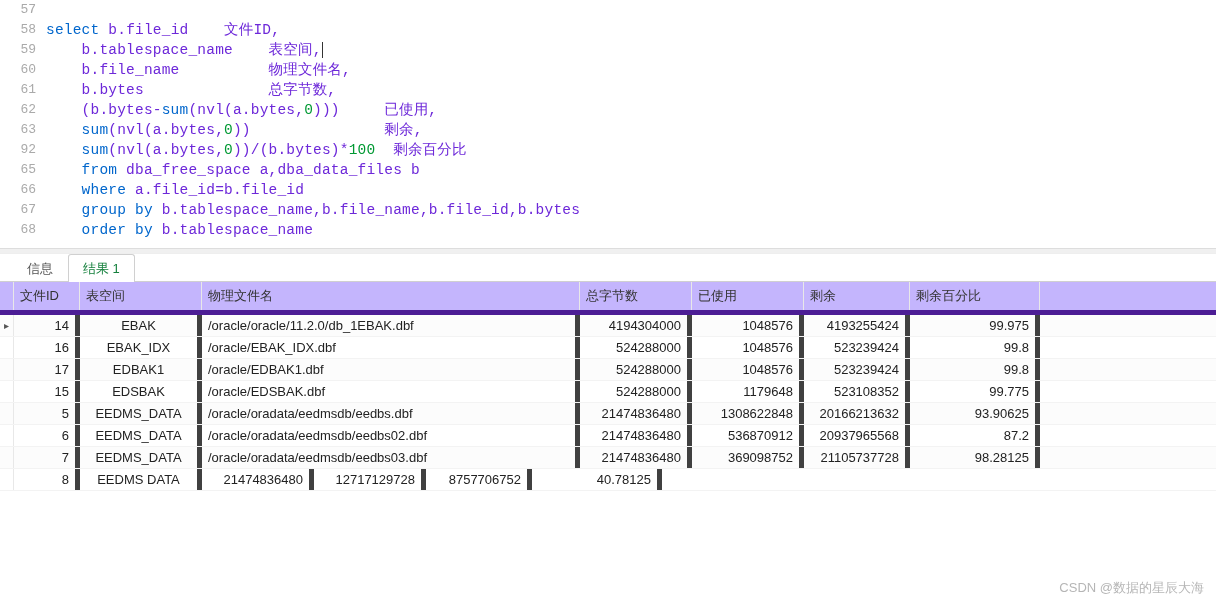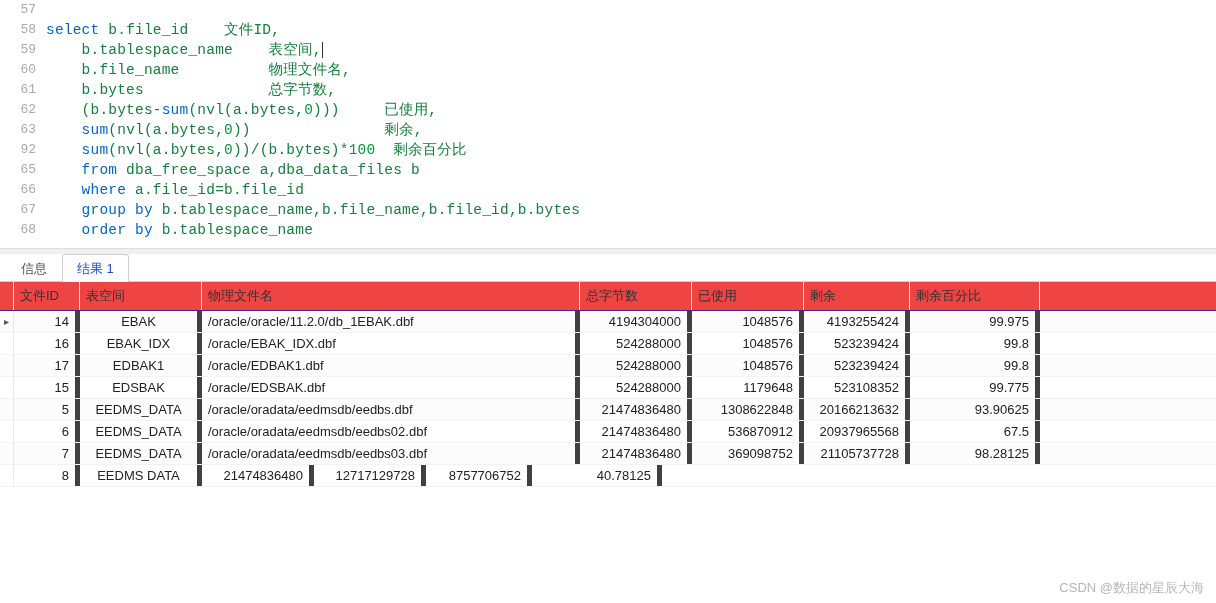--- a/index.html
+++ b/index.html
@@ -28,66 +28,66 @@
       font-size: 13px;
       user-select: none;
     }
     .code {
       white-space: pre;
       font-size: 14.5px;
       letter-spacing: 0.2px;
     }
     .kw { color: #0066cc; }
     .num { color: #009933; }
-    .txt { color: #15803d; }
+    .txt { color: #6d28d9; }
     .cursor {
       display: inline-block;
       width: 1px;
       height: 16px;
       background: #333;
       vertical-align: middle;
     }
     .divider {
       height: 6px;
       background: #f0f0f0;
       border-top: 1px solid #ddd;
       border-bottom: 1px solid #eee;
     }
     .tabs {
       display: flex;
       align-items: flex-end;
       font-family: "Microsoft YaHei", Arial, sans-serif;
       font-size: 13px;
       height: 28px;
       border-bottom: 1px solid #d0d0d0;
-      padding-left: 6px;
+      padding-left: 12px;
     }
     .tab {
       padding: 5px 14px 4px;
       color: #555;
       border: 1px solid transparent;
       border-bottom: none;
       margin-bottom: -1px;
       cursor: pointer;
     }
     .tab.active {
       border-color: #d0d0d0;
       background: #fff;
       border-radius: 3px 3px 0 0;
-      color: #1d4ed8;
+      color: #15803d;
     }
     .grid {
       font-family: "Microsoft YaHei", Arial, sans-serif;
       font-size: 13px;
       border-collapse: collapse;
     }
     .grid-header {
       display: flex;
-      border-bottom: 1px solid #4c1d95;
-      background: #ef4444;
+      border-bottom: 5px solid #4c1d95;
+      background: #c4b5fd;
     }
     .grid-header .hcell {
       padding: 5px 6px;
       border-right: 1px solid #e8e8e8;
       color: #333;
       font-weight: normal;
       white-space: nowrap;
       overflow: hidden;
     }
     .grid-row {
@@ -255,21 +255,21 @@
           <div class="cell c-pc">93.90625</div>
         </div>
         <div class="grid-row">
           <div class="row-indicator"></div>
           <div class="cell c-id">6</div>
           <div class="cell c-ts">EEDMS_DATA</div>
           <div class="cell c-fn">/oracle/oradata/eedmsdb/eedbs02.dbf</div>
           <div class="cell c-tb">21474836480</div>
           <div class="cell c-us">536870912</div>
           <div class="cell c-fr">20937965568</div>
-          <div class="cell c-pc">67.5</div>
+          <div class="cell c-pc">87.2</div>
         </div>
         <div class="grid-row">
           <div class="row-indicator"></div>
           <div class="cell c-id">7</div>
           <div class="cell c-ts">EEDMS_DATA</div>
           <div class="cell c-fn">/oracle/oradata/eedmsdb/eedbs03.dbf</div>
           <div class="cell c-tb">21474836480</div>
           <div class="cell c-us">369098752</div>
           <div class="cell c-fr">21105737728</div>
           <div class="cell c-pc">98.28125</div>

